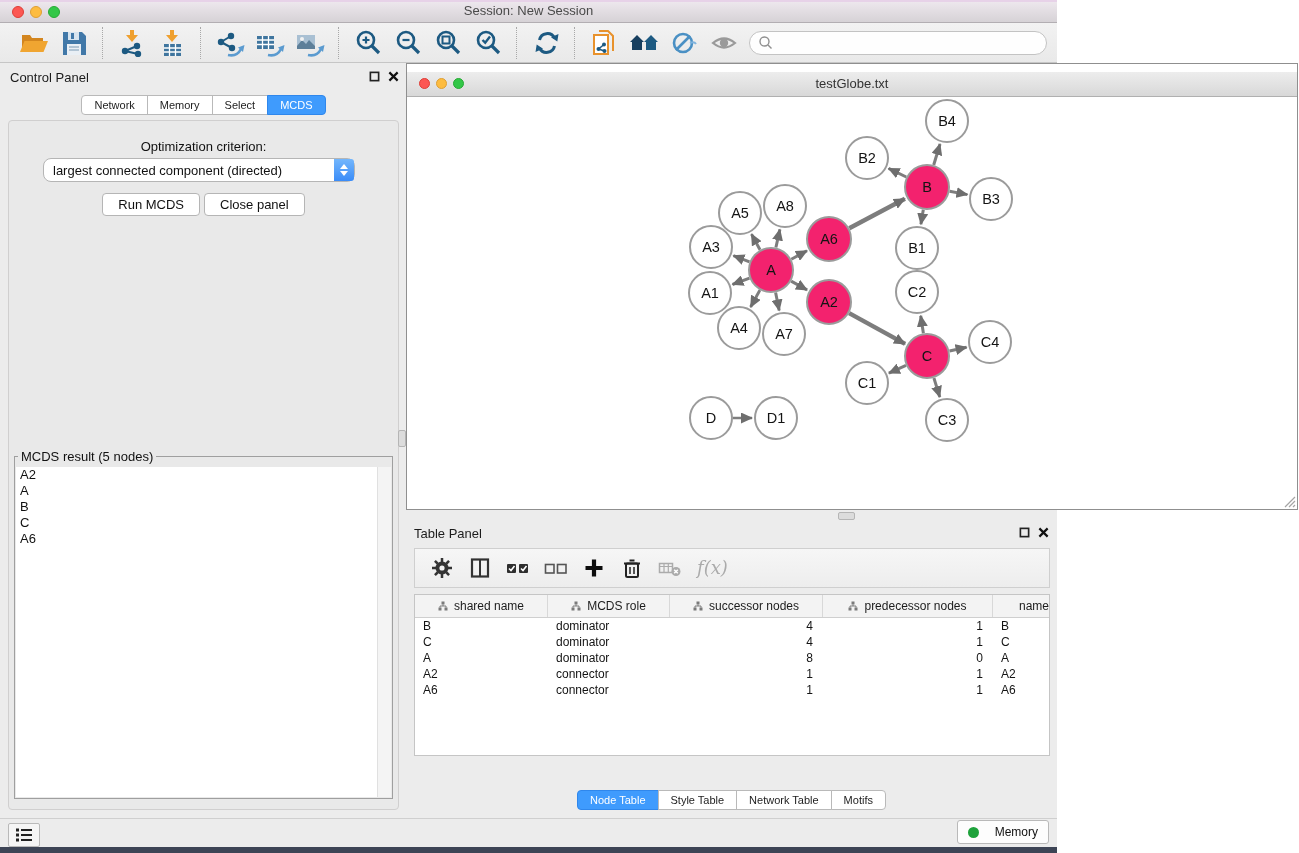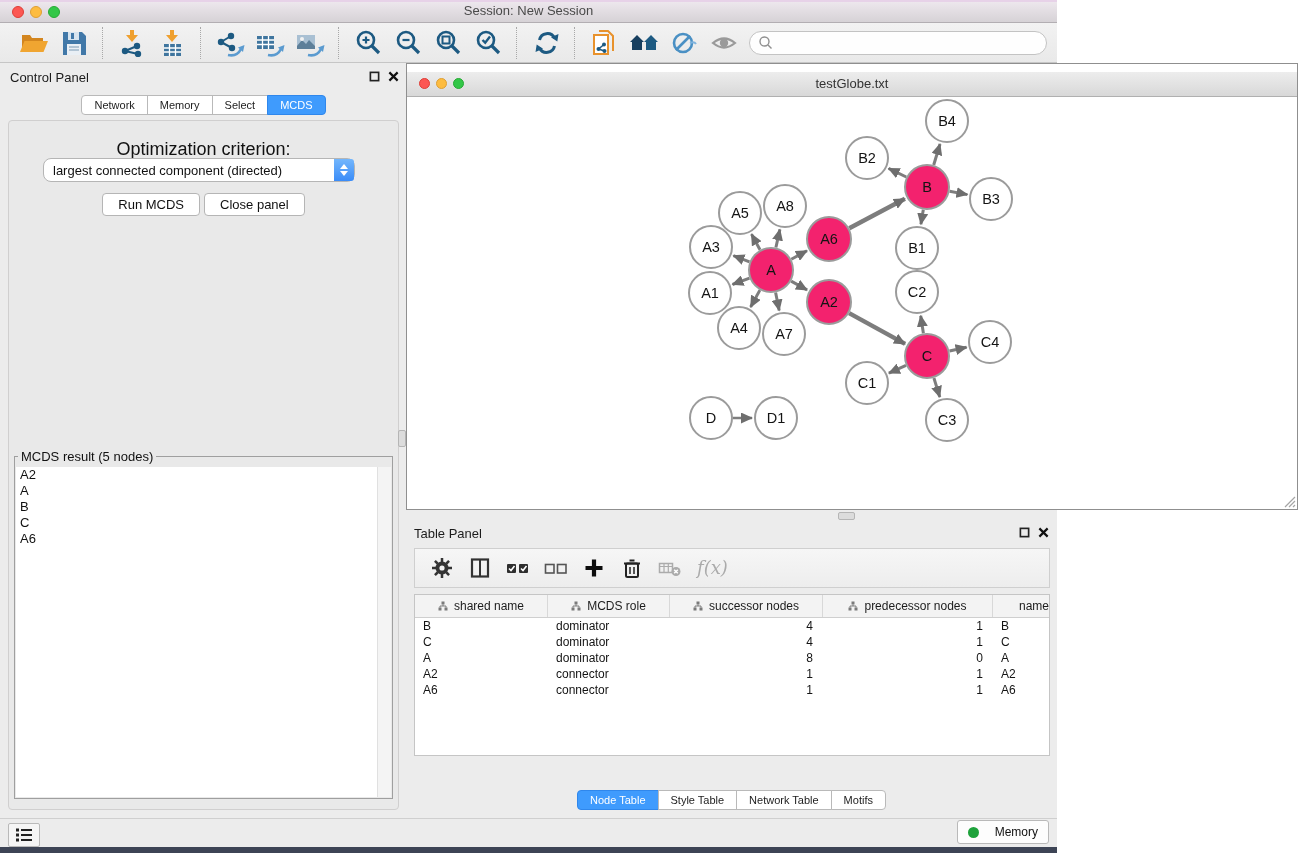--- a/index.html
+++ b/index.html
@@ -26,21 +26,21 @@
   
   .control-panel{position:absolute;left:0;top:64px;width:391px;bottom:35px;background:#ececec;padding-left:16px;}
   .panel-head{position:absolute;top:6px;left:10px;font-size:13px;color:#1c1c1c;}
   .panel-icons{position:absolute;top:7px;right:8px;display:flex;gap:8px;align-items:center;}
   .ctl-tabs{position:absolute;top:31px;left:0;right:0;display:flex;justify-content:center;}
   .tab{padding:3px 12px;background:#fff;border:1px solid #b9b9b9;margin-left:-1px;font-size:11px;color:#1d1d1d;white-space:nowrap;}
   .tab:first-child{border-radius:4px 0 0 4px;margin-left:0;}
   .tab:last-child{border-radius:0 4px 4px 0;}
   .tab.active{background:#3f9bfd;border-color:#2f87ec;color:#fff;}
   .cp-box{position:absolute;left:8px;right:8px;top:56px;bottom:8px;background:#e9e9e9;border:1px solid #d0cfcf;border-radius:4px;}
-  .opt-label{position:absolute;top:18px;left:0;right:0;text-align:center;font-size:18px;color:#111;}
+  .opt-label{position:absolute;top:18px;left:0;right:0;text-align:center;font-size:13px;color:#111;}
   .criterion{position:absolute;top:37px;left:34px;width:312px;height:24px;background:#fff;border:1px solid #b5b5b5;border-radius:8px;box-sizing:border-box;font-size:13px;color:#111;display:flex;align-items:center;padding-left:9px;}
   .criterion .stepper{position:absolute;right:0;top:0;bottom:0;width:20px;border-radius:0 3px 3px 0;background:linear-gradient(#73b6fc,#3a8cf8);display:flex;flex-direction:column;align-items:center;justify-content:center;gap:2px;}
   .chev{width:0;height:0;border-left:4px solid transparent;border-right:4px solid transparent;}
   .chev.up{border-bottom:5px solid #fff;}
   .chev.down{border-top:5px solid #fff;}
   .btn-row{position:absolute;top:72px;left:0;right:0;display:flex;justify-content:center;gap:4px;}
   .pbtn{background:#fff;border:1px solid #b5b5b5;border-radius:4px;font-size:13px;color:#111;padding:3px 15px;font-family:"Liberation Sans",sans-serif;}
   .result-fs{position:absolute;left:5px;right:5px;top:328px;bottom:10px;border:1px solid #9f9f9f;margin:0;padding:0;}
   .result-fs legend{font-size:13px;color:#111;margin-left:3px;padding:0 3px;}
   .result-inner{position:absolute;left:1px;right:1px;top:3px;bottom:1px;background:#fff;overflow:hidden;}

